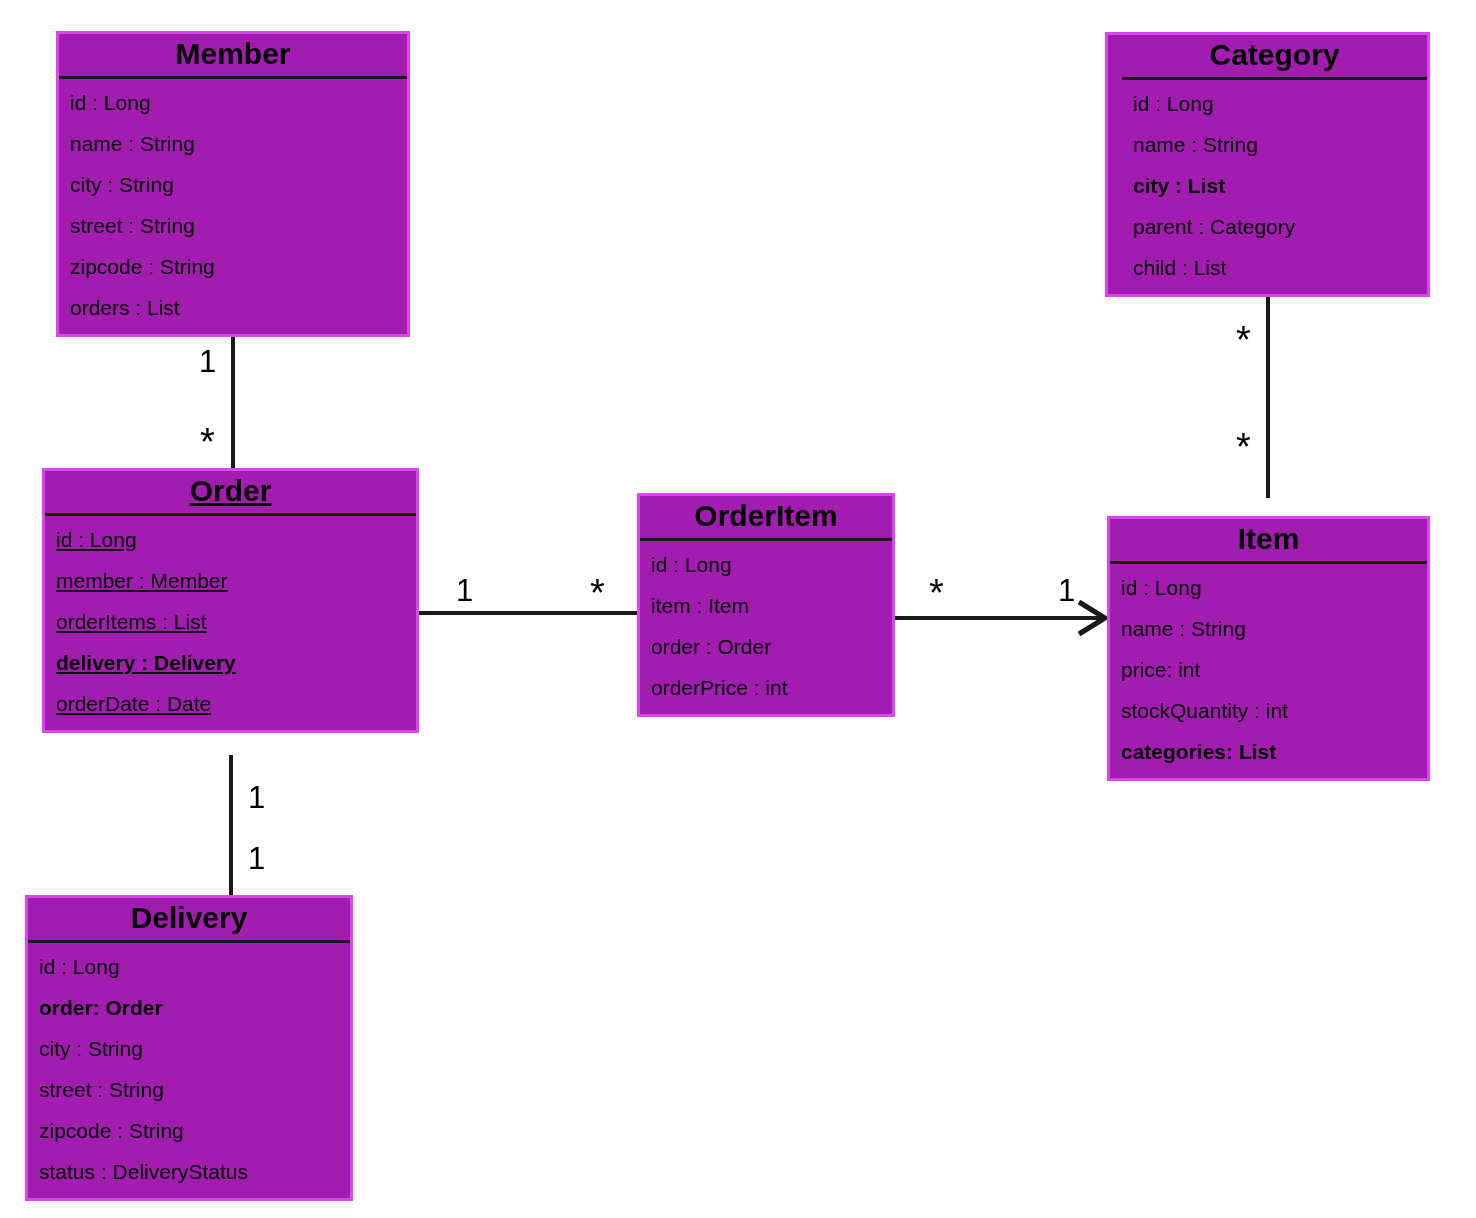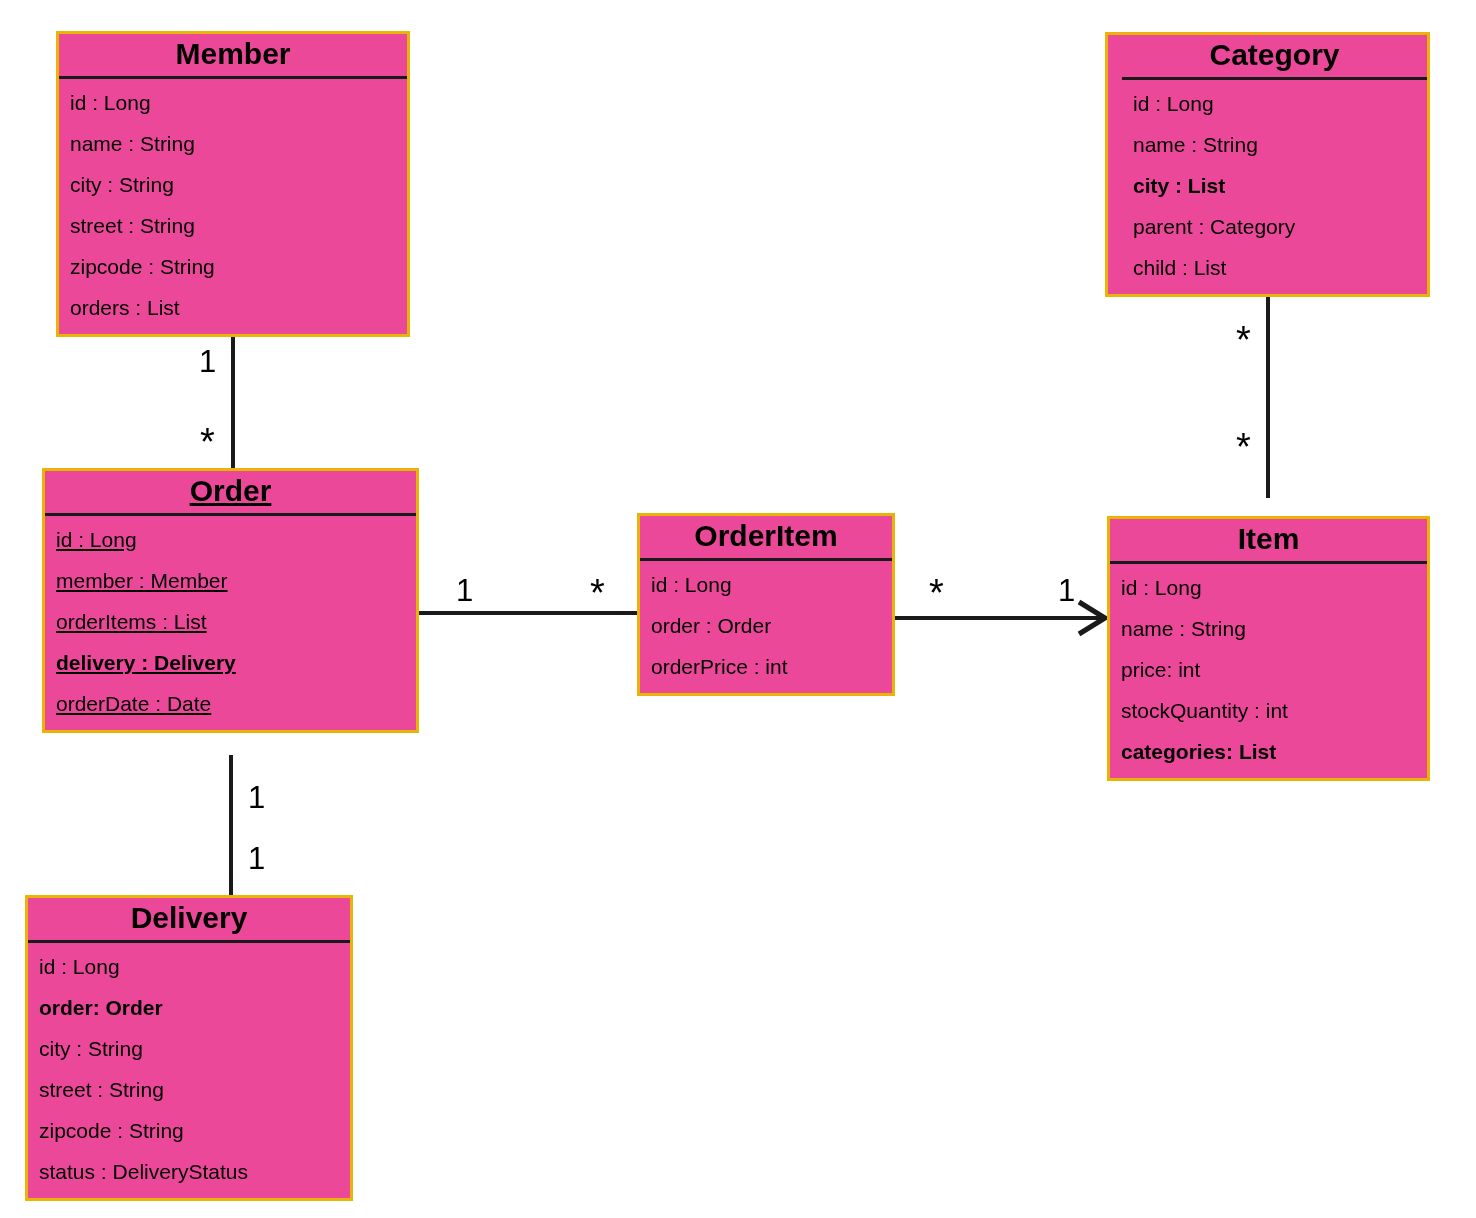--- a/index.html
+++ b/index.html
@@ -13,22 +13,22 @@
     height: 1218px;
     background: #ffffff;
     font-family: "Liberation Sans", sans-serif;
     overflow: hidden;
   }
 
   
   .uml-class {
     position: absolute;
     box-sizing: border-box;
-    background: #ec4899;
-    border: 3px solid #eab308;
+    background: #a21caf;
+    border: 3px solid #d946ef;
     z-index: 5;
   }
   .uml-class-name {
     box-sizing: border-box;
     text-align: center;
     font-weight: bold;
     font-size: 30px;
     line-height: 38px;
     color: #000000;
     padding: 1px 4px 3px 4px;
@@ -135,24 +135,25 @@
     <div class="uml-attrs">
       <div class="uml-attr">id : Long</div>
       <div class="uml-attr bold">order: Order</div>
       <div class="uml-attr">city : String</div>
       <div class="uml-attr">street : String</div>
       <div class="uml-attr">zipcode : String</div>
       <div class="uml-attr">status : DeliveryStatus</div>
     </div>
   </div>
 
-  <div class="uml-class" style="left:637px; top:493px; width:258px;margin-top:20px;">
+  <div class="uml-class" style="left:637px; top:493px; width:258px;">
     <div class="uml-class-name">OrderItem</div>
     <div class="uml-attrs">
       <div class="uml-attr">id : Long</div>
+      <div class="uml-attr">item : Item</div>
       <div class="uml-attr">order : Order</div>
       <div class="uml-attr">orderPrice : int</div>
     </div>
   </div>
 
   <div class="uml-class" style="left:1107px; top:492px; width:323px;margin-top:24px;">
     <div class="uml-class-name">Item</div>
     <div class="uml-attrs">
       <div class="uml-attr">id : Long</div>
       <div class="uml-attr">name : String</div>

